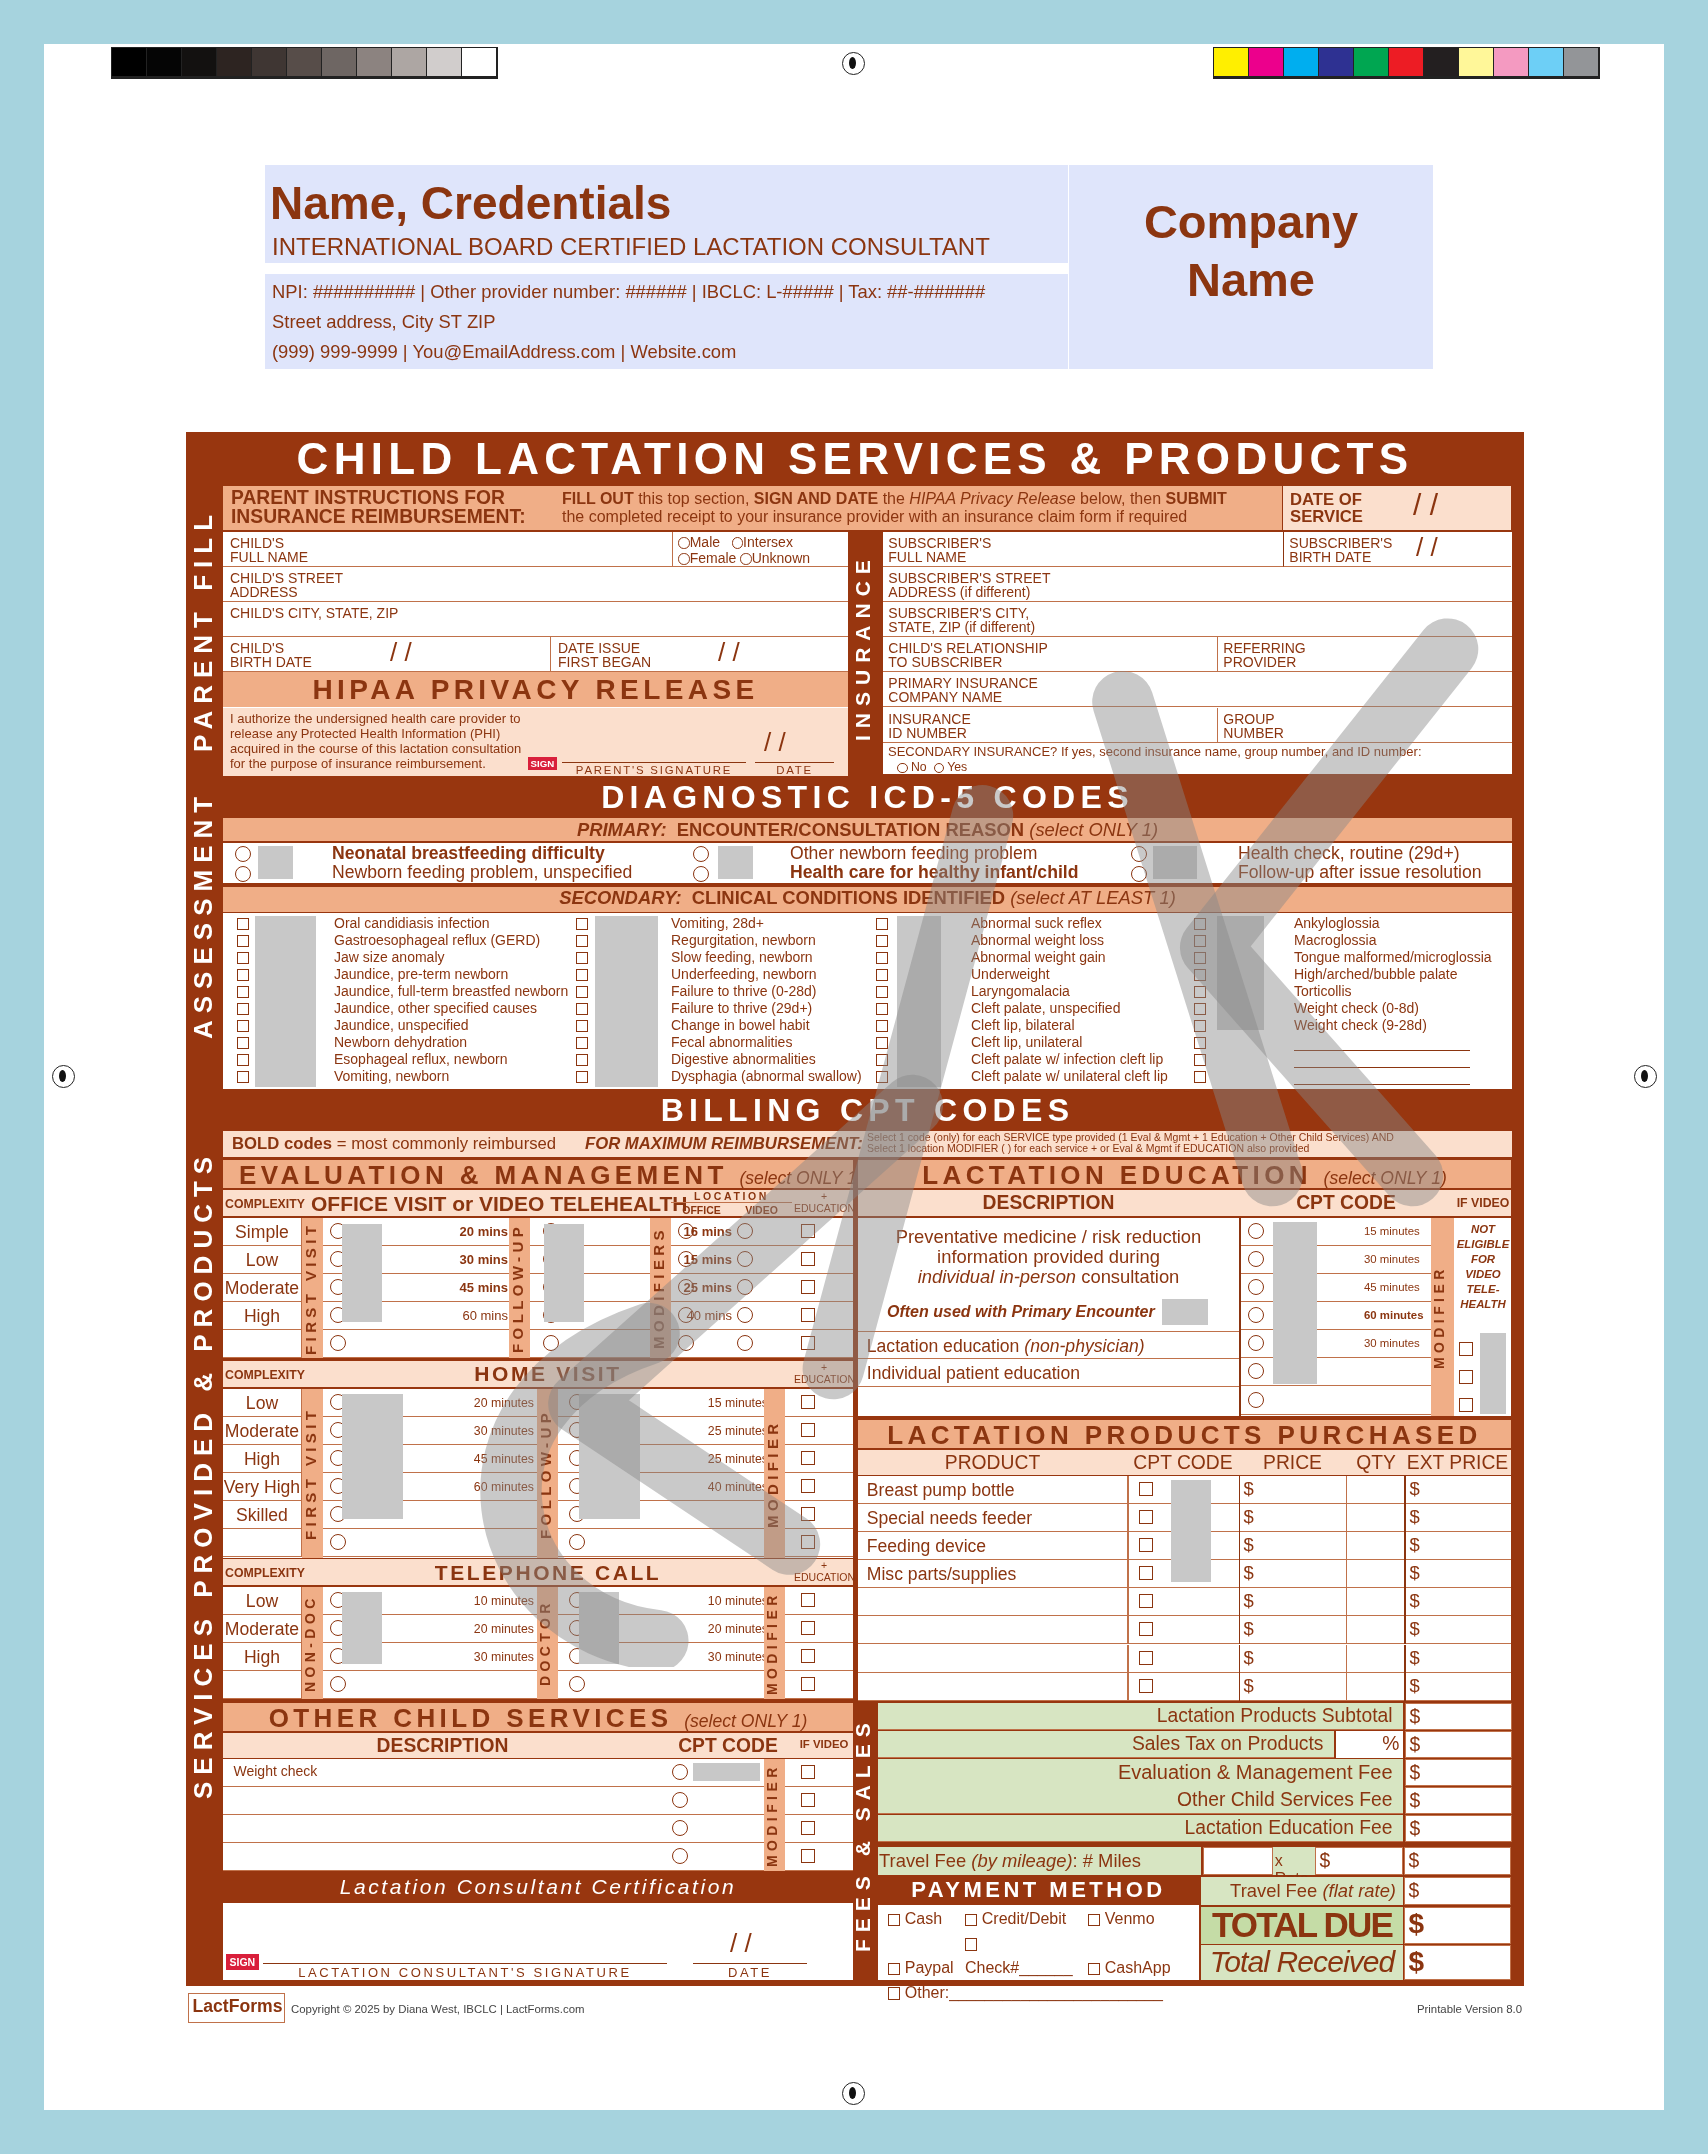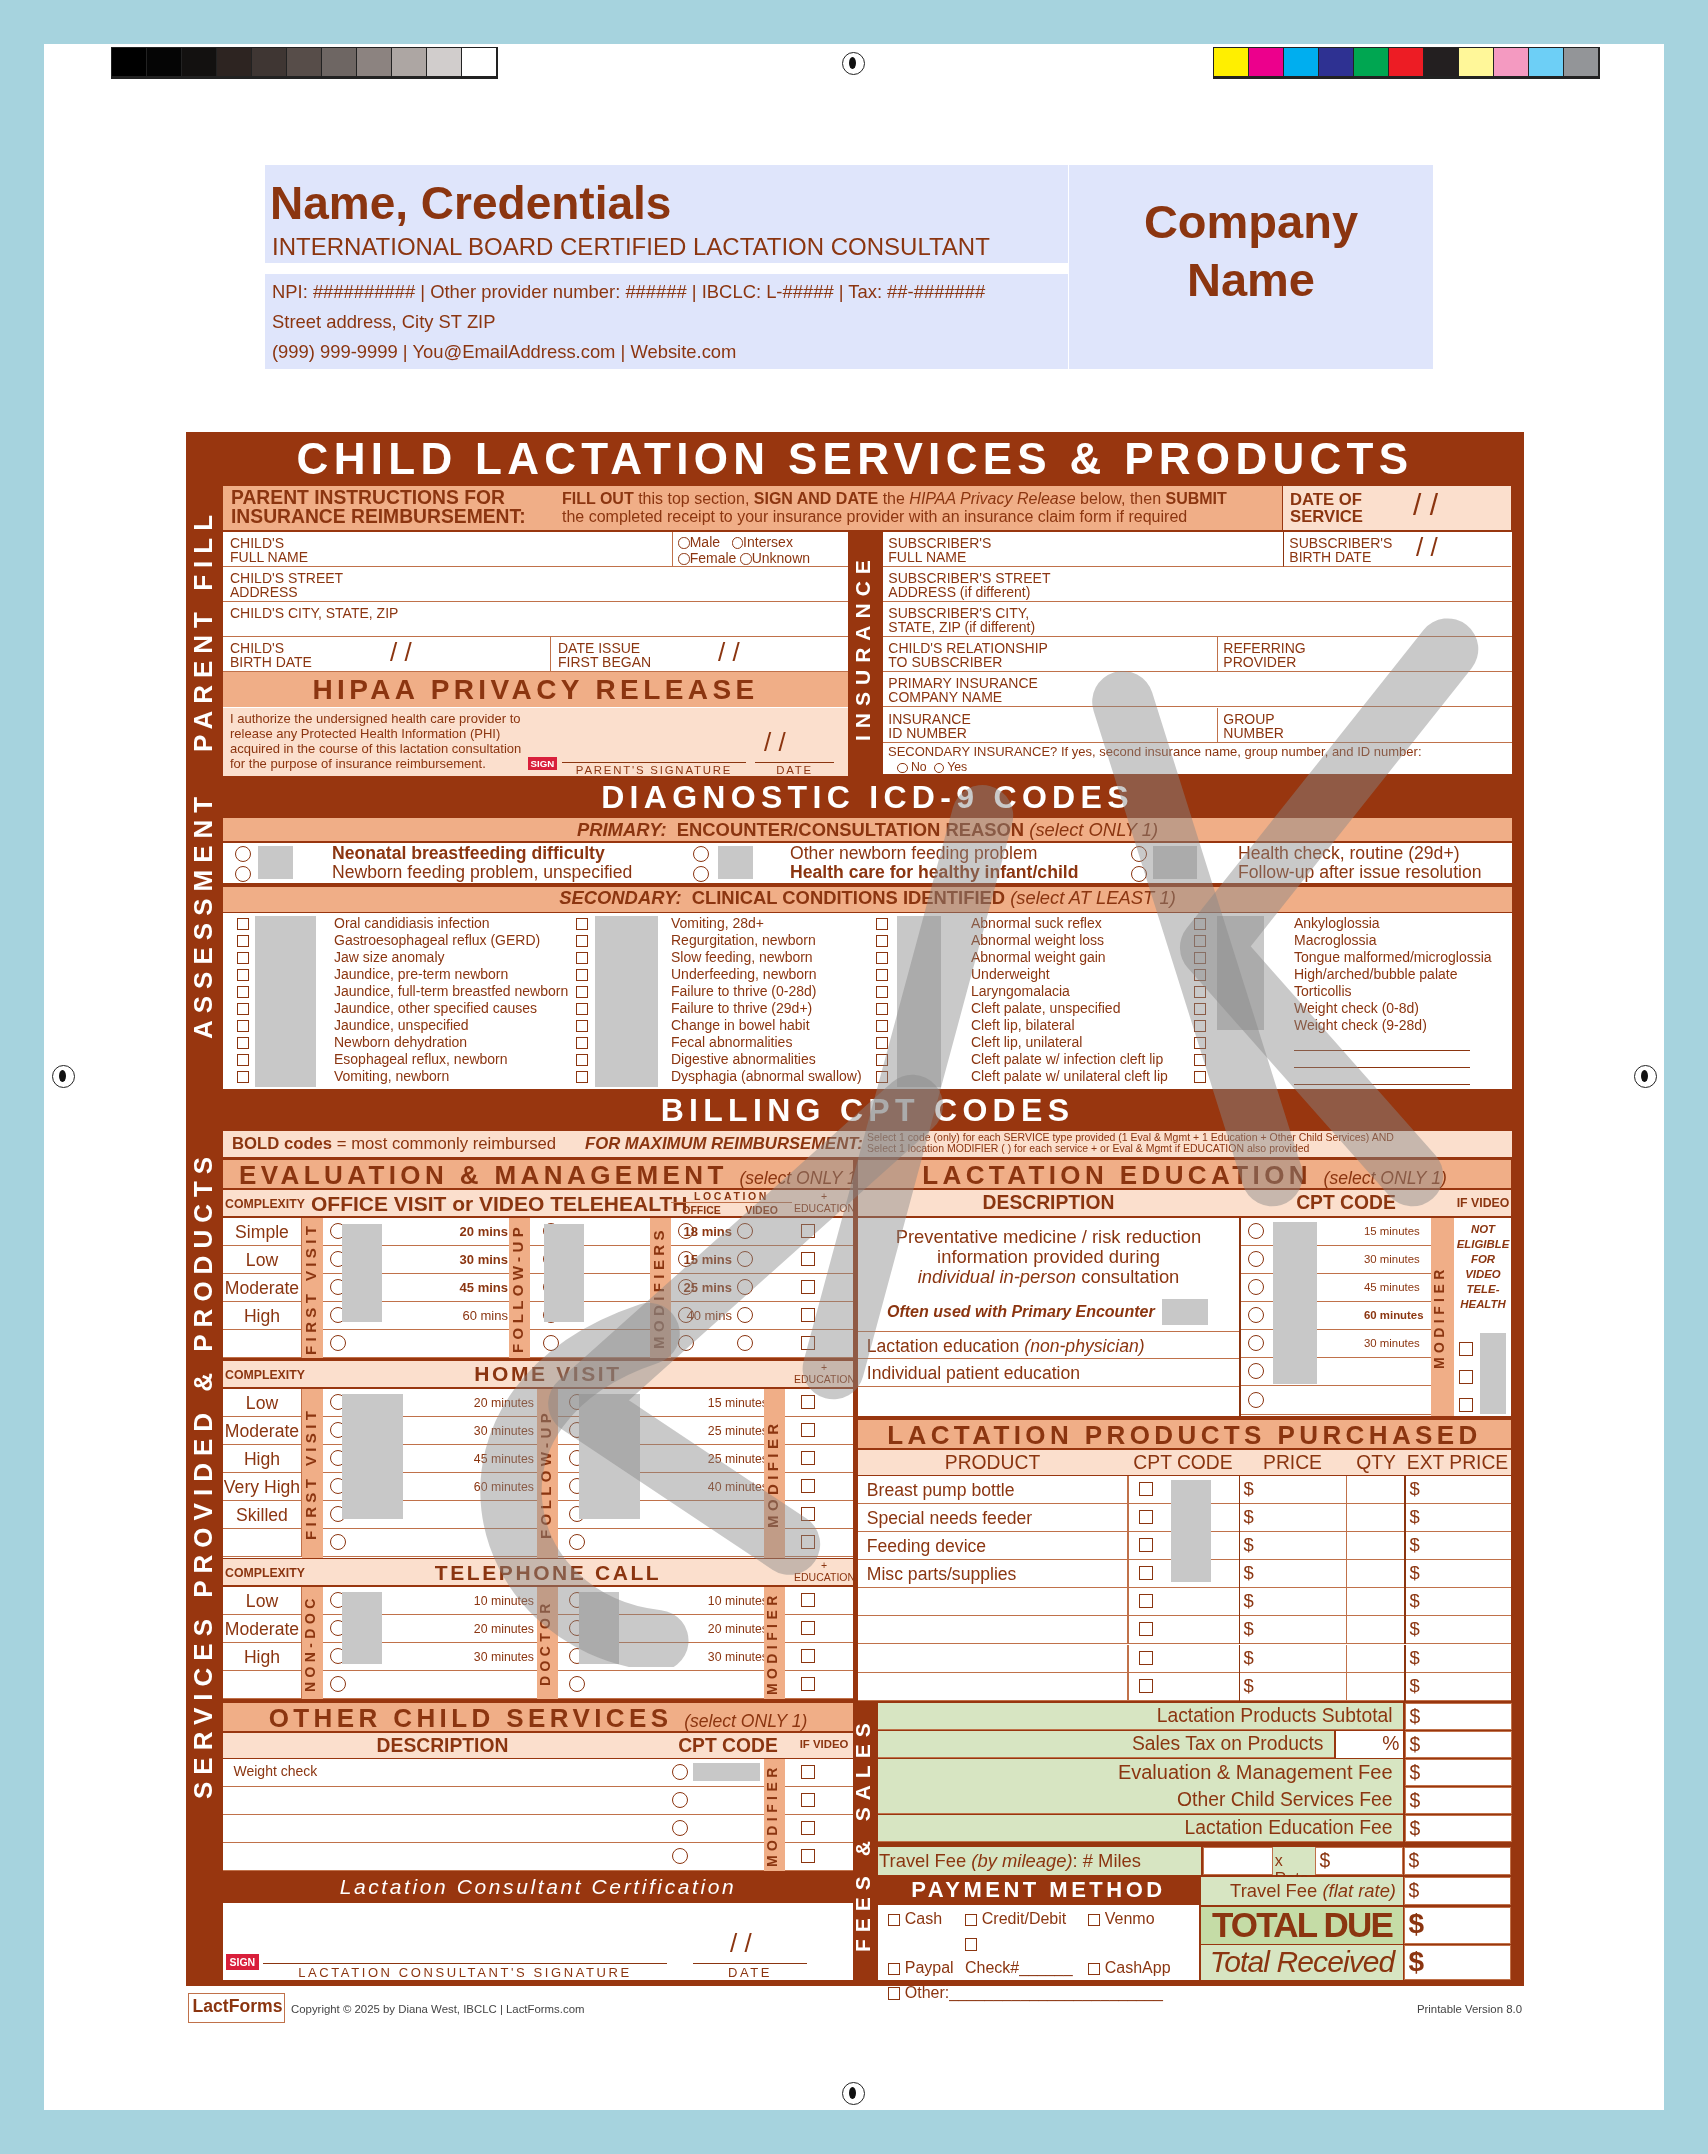--- a/index.html
+++ b/index.html
@@ -155,21 +155,21 @@
   </div>
 <div class="row" style="left:883px;top:708px;width:334px;height:35px">
     <div class="abs lab" style="left:5.3px;top:3.5px;width:97px">INSURANCE ID NUMBER</div>
   </div>
 <div class="row" style="left:1217px;top:708px;width:295px;height:35px;border-left:1.8px solid #c0714a">
     <div class="abs lab" style="left:5.3px;top:3.5px;width:79px">GROUP NUMBER</div>
   </div>
 <div class="abs c" style="left:888px;top:744px;font-size:13px">SECONDARY INSURANCE?  If yes, second insurance name, group number, and ID number:</div>
 <div class="abs c" style="left:897px;top:760px;font-size:12.3px"><span><span class="circ" style="width:10.5px;height:10.5px"></span> <span>No</span></span>&nbsp;&nbsp;<span><span class="circ" style="width:10.5px;height:10.5px"></span> <span>Yes</span></span></div>
 
-<div class="title" style="left:223px;top:779px;width:1289px;font-size:32px">DIAGNOSTIC ICD-9 CODES</div>
+<div class="title" style="left:223px;top:779px;width:1289px;font-size:32px">DIAGNOSTIC ICD-5 CODES</div>
 <div class="abs pe" style="left:223px;top:818px;width:1289px;height:23px"></div>
 <div class="abs c ctr" style="left:223px;top:819px;width:1289px;font-size:18.4px"><b class="i">PRIMARY:</b>&nbsp; <b>ENCOUNTER/CONSULTATION REASON</b> <i>(select ONLY 1)</i></div>
 <div class="abs" style="left:223px;top:843px;width:1289px;height:40px;background:#fff"></div>
 <div class="abs c" style="left:235px;top:844px;font-size:17.6px;line-height:19.3px"><span class="circ"></span><br><span class="circ"></span></div>
 <div class="gray" style="left:258px;top:846px;width:35px;height:33px"></div>
 <div class="abs c" style="left:332px;top:844px;font-size:17.6px;line-height:19.3px"><b>Neonatal breastfeeding difficulty</b><br><span>Newborn feeding problem, unspecified</span></div>
 <div class="abs c" style="left:693px;top:844px;font-size:17.6px;line-height:19.3px"><span class="circ"></span><br><span class="circ"></span></div>
 <div class="gray" style="left:718px;top:846px;width:35px;height:33px"></div>
 <div class="abs c" style="left:790px;top:844px;font-size:17.6px;line-height:19.3px"><span>Other newborn feeding problem</span><br><b>Health care for healthy infant/child</b></div>
 <div class="abs c" style="left:1131px;top:844px;font-size:17.6px;line-height:19.3px"><span class="circ"></span><br><span class="circ"></span></div>
@@ -294,21 +294,21 @@
 <div class="abs b c ctr" style="left:671px;top:1190px;width:121px;font-size:10.5px;letter-spacing:2.6px;border-bottom:0.9px solid #c0714a">LOCATION</div>
 <div class="abs b c ctr" style="left:671px;top:1204px;width:61px;font-size:10.5px">OFFICE</div>
 <div class="abs b c ctr" style="left:731px;top:1204px;width:61px;font-size:10.5px">VIDEO</div>
 <div class="abs c ctr" style="left:794px;top:1190px;width:60px;font-size:10.5px;line-height:12.3px">+ EDUCATION</div>
 <div class="abs" style="left:223px;top:1218px;width:630px;height:140px;background:#fff" id="officeRows">
     <div class="row" style="left: 0px; top: 0px; width: 630px; height: 28px;">
       <div class="abs c ctr" style="left:0;top:0;width:79px;height:28px;font-size:17.6px;line-height:28px;border-right:1.8px solid #c0714a">Simple</div>
       <span class="circ abs" style="left:107px;top:5.3px"></span>
       <div class="abs c" style="left:211px;top:0;width:74px;text-align:right;font-size:13px;line-height:28px;font-weight:bold">20 mins</div>
       <span class="circ abs" style="left:320px;top:5.3px"></span>
-      <div class="abs c" style="left:421px;top:0;width:88px;text-align:right;font-size:13px;line-height:28px;font-weight:bold">18 mins</div>
+      <div class="abs c" style="left:421px;top:0;width:88px;text-align:right;font-size:13px;line-height:28px;font-weight:bold">16 mins</div>
       <span class="circ abs" style="left:455px;top:5.3px"></span>
       <span class="circ abs" style="left:514px;top:5.3px"></span>
       <span class="sq abs" style="left:578px;top:6.1px"></span>
     </div>
     <div class="row" style="left: 0px; top: 28px; width: 630px; height: 28px;">
       <div class="abs c ctr" style="left:0;top:0;width:79px;height:28px;font-size:17.6px;line-height:28px;border-right:1.8px solid #c0714a">Low</div>
       <span class="circ abs" style="left:107px;top:5.3px"></span>
       <div class="abs c" style="left:211px;top:0;width:74px;text-align:right;font-size:13px;line-height:28px;font-weight:bold">30 mins</div>
       <span class="circ abs" style="left:320px;top:5.3px"></span>
       <div class="abs c" style="left:421px;top:0;width:88px;text-align:right;font-size:13px;line-height:28px;font-weight:bold">15 mins</div>

